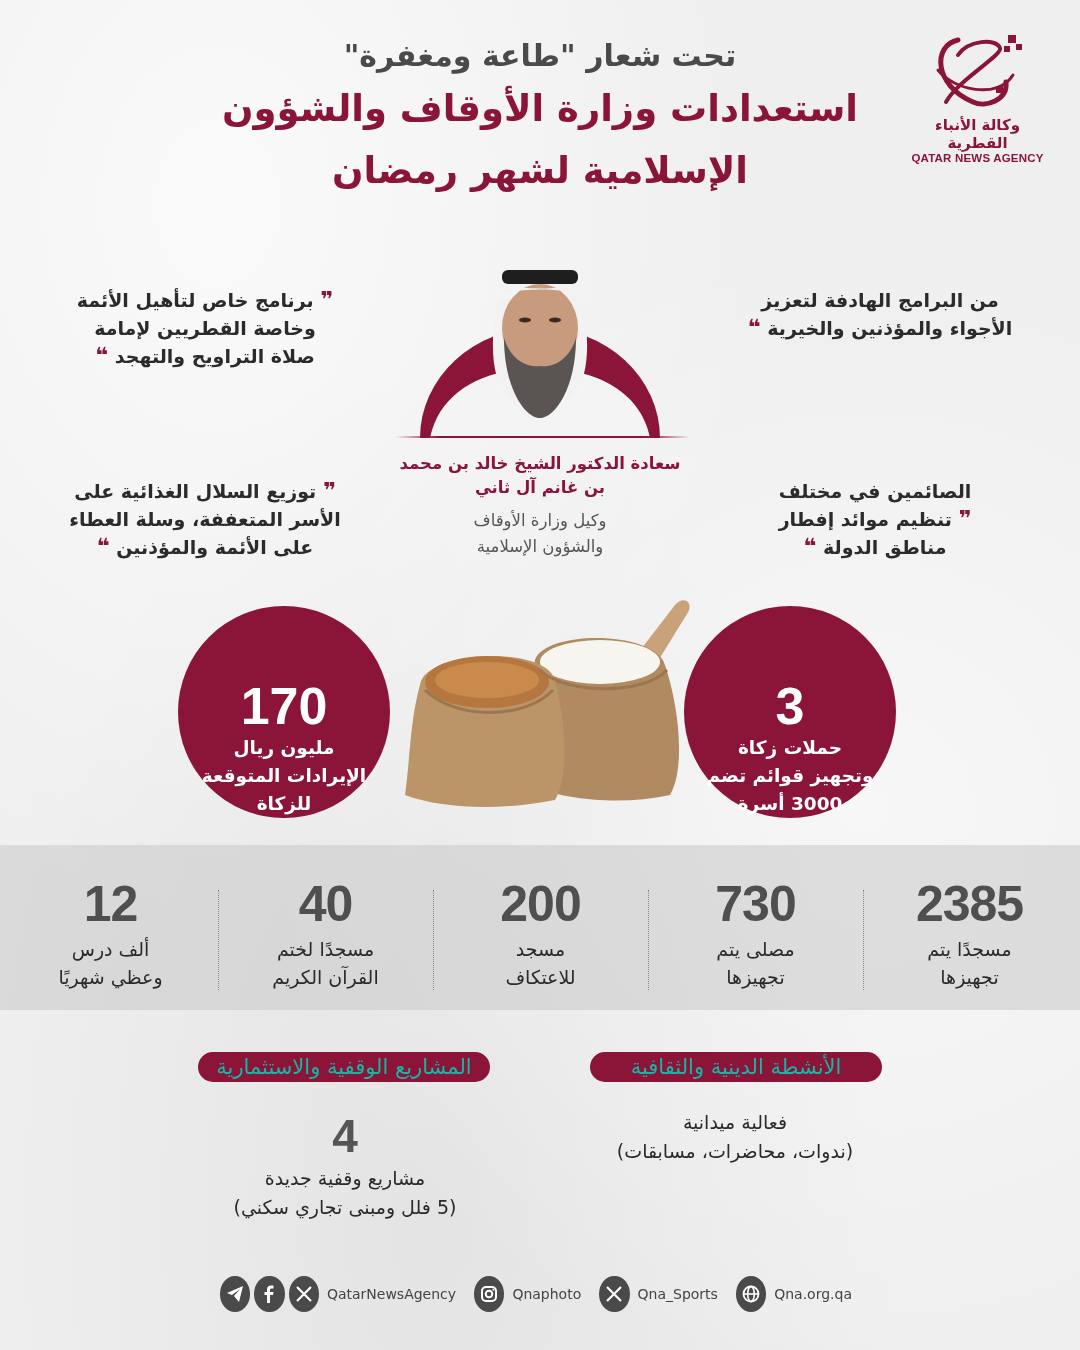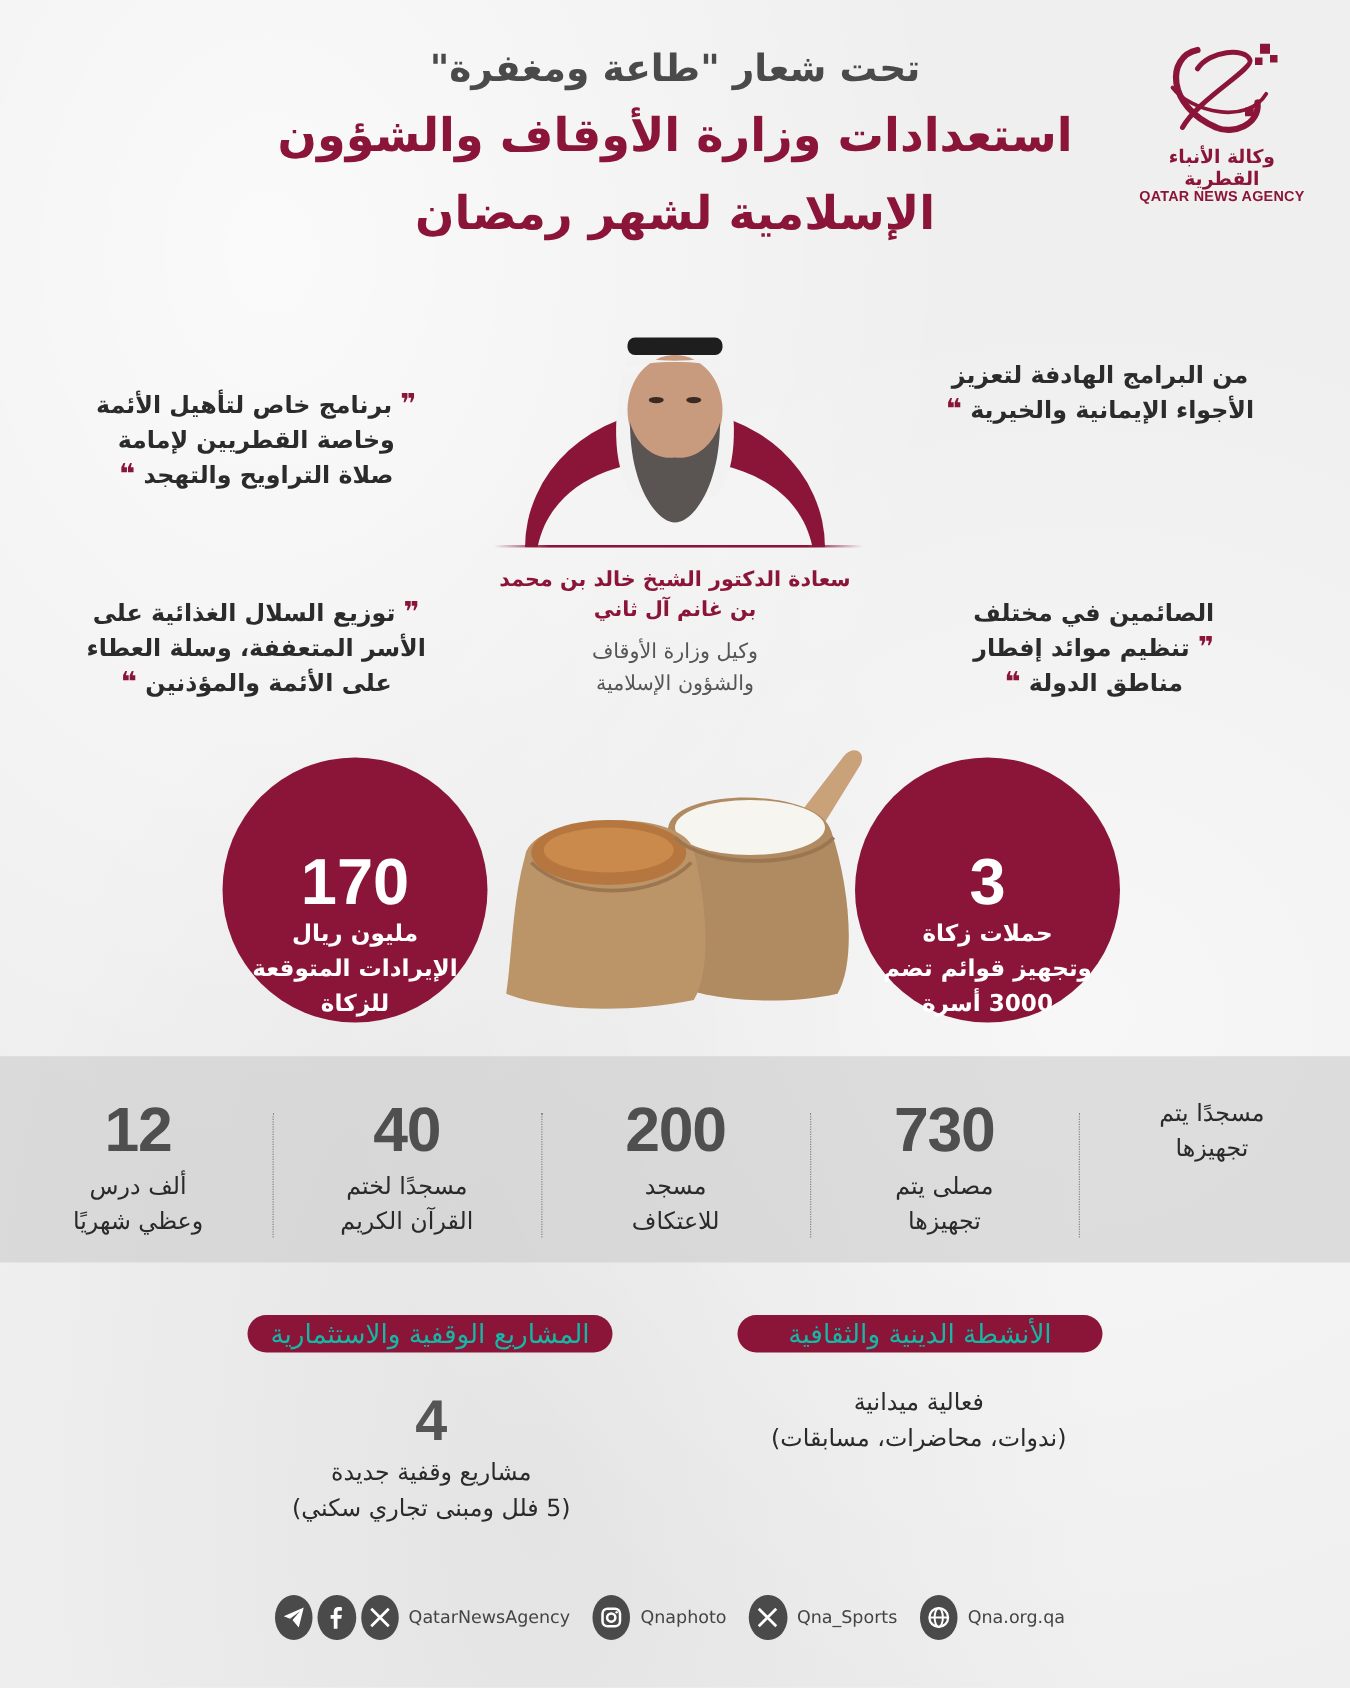--- a/index.html
+++ b/index.html
@@ -25,21 +25,21 @@
 
   
   .header { left: 210px; top: 34px; width: 660px; text-align: center; }
   .subtitle { font-size: 30px; color: #4a4a4a; font-weight: bold; line-height: 44px; }
   .title { font-size: 37px; color: #8a1538; font-weight: bold; line-height: 62px; }
 
   
   .quote { font-size: 19px; font-weight: bold; color: #2b2b2b; line-height: 28px; text-align: center; }
   .qm { color: #8a1538; font-size: 22px; font-weight: bold; }
   .q1 { left: 735px; top: 286px; width: 290px; }
-  .q2 { left: 55px; top: 286px; width: 300px; margin-top: 24px; }
+  .q2 { left: 55px; top: 286px; width: 300px; }
   .q3 { left: 735px; top: 477px; width: 280px; }
   .q4 { left: 50px; top: 477px; width: 310px; }
 
   
   .portrait { left: 420px; top: 258px; width: 240px; height: 180px; overflow: hidden; }
   .portrait-line { left: 395px; top: 436px; width: 295px; height: 2px; background: linear-gradient(90deg, transparent, #8a1538 15%, #8a1538 85%, transparent); }
   .person-name { left: 385px; top: 452px; width: 310px; text-align: center; color: #8a1538; font-size: 16.5px; font-weight: bold; line-height: 24px; }
   .person-role { left: 400px; top: 508px; width: 280px; text-align: center; color: #555; font-size: 16.5px; line-height: 26px; }
 
   
@@ -91,21 +91,21 @@
 </div>
 
 <div class="abs header">
   <div class="subtitle">تحت شعار "طاعة ومغفرة"</div>
   <div class="title">استعدادات وزارة الأوقاف والشؤون</div>
   <div class="title">الإسلامية لشهر رمضان</div>
 </div>
 
 <div class="abs quote q1">
   <div>من البرامج الهادفة لتعزيز</div>
-  <div><span>الأجواء الإيمانية والخيرية</span> <span class="qm">❝</span></div>
+  <div><span>الأجواء والمؤذنين والخيرية</span> <span class="qm">❝</span></div>
 </div>
 <div class="abs quote q2">
   <div><span class="qm">❞</span> <span>برنامج خاص لتأهيل الأئمة</span></div>
   <div>وخاصة القطريين لإمامة</div>
   <div><span>صلاة التراويح والتهجد</span> <span class="qm">❝</span></div>
 </div>
 <div class="abs quote q3">
   <div>الصائمين في مختلف</div>
   <div><span class="qm">❞</span> <span>تنظيم موائد إفطار</span></div>
   <div><span>مناطق الدولة</span> <span class="qm">❝</span></div>
@@ -171,20 +171,21 @@
     <ellipse cx="92" cy="92" rx="62" ry="26" fill="#b5773f"></ellipse>
     <ellipse cx="92" cy="90" rx="52" ry="18" fill="#c98a4b"></ellipse>
     <path d="M30 100 C 60 130, 130 130, 158 100" fill="none" stroke="#9c7650" stroke-width="3"></path>
     <path d="M145 80 C 170 105, 250 105, 272 80" fill="none" stroke="#9c7650" stroke-width="3"></path>
   </svg>
 </div>
 
 <div class="abs band"></div>
 
 <div class="abs stat" style="left: 862px;">
+  <div class="num">2385</div>
   <div class="lbl">مسجدًا يتم</div>
   <div class="lbl" style="margin-top:0">تجهيزها</div>
 </div>
 <div class="abs divider" style="left: 863px;"></div>
 <div class="abs stat" style="left: 648px;">
   <div class="num">730</div>
   <div class="lbl">مصلى يتم</div>
   <div class="lbl" style="margin-top:0">تجهيزها</div>
 </div>
 <div class="abs divider" style="left: 648px;"></div>

